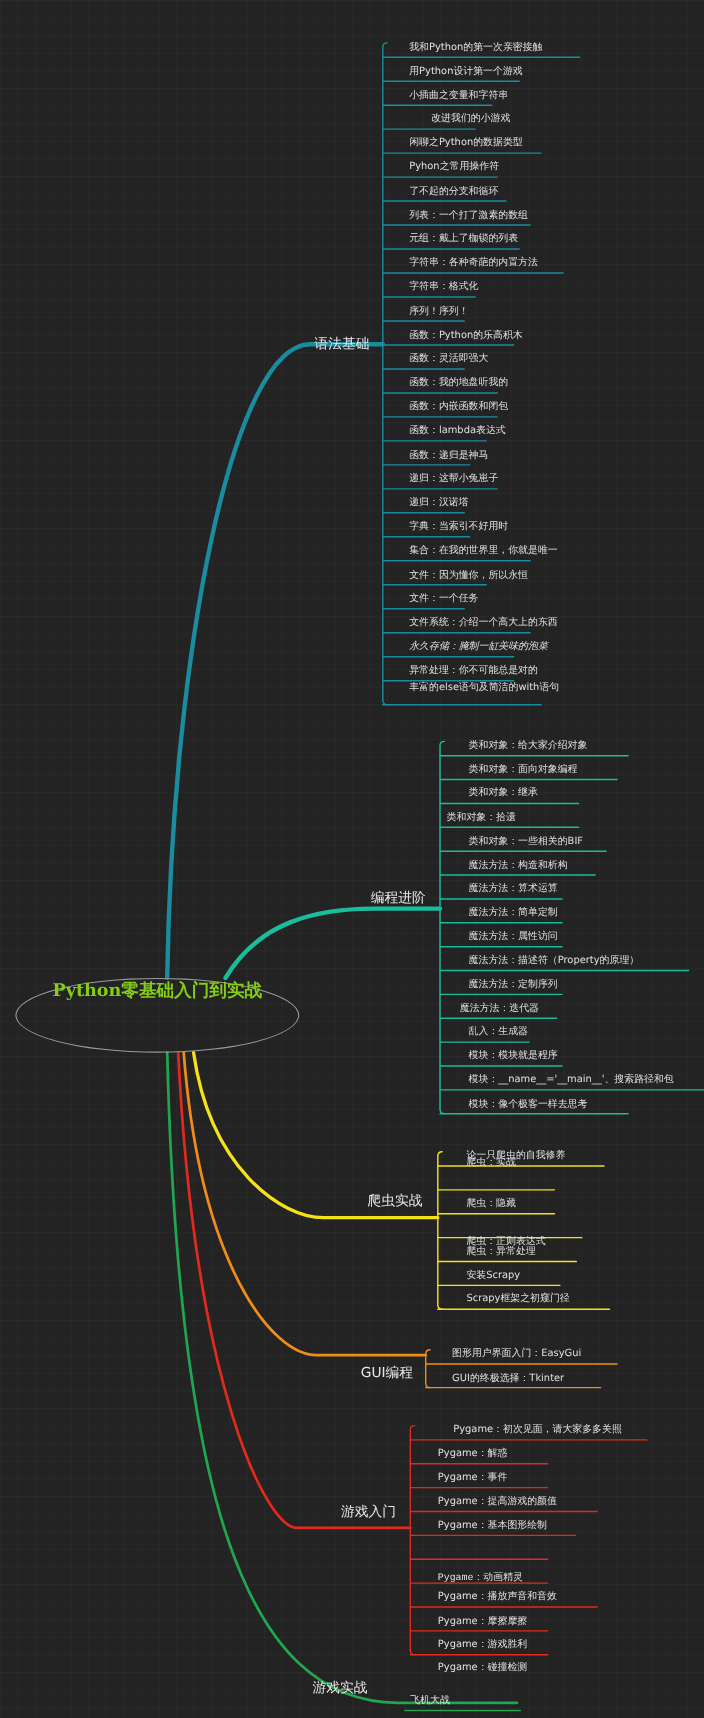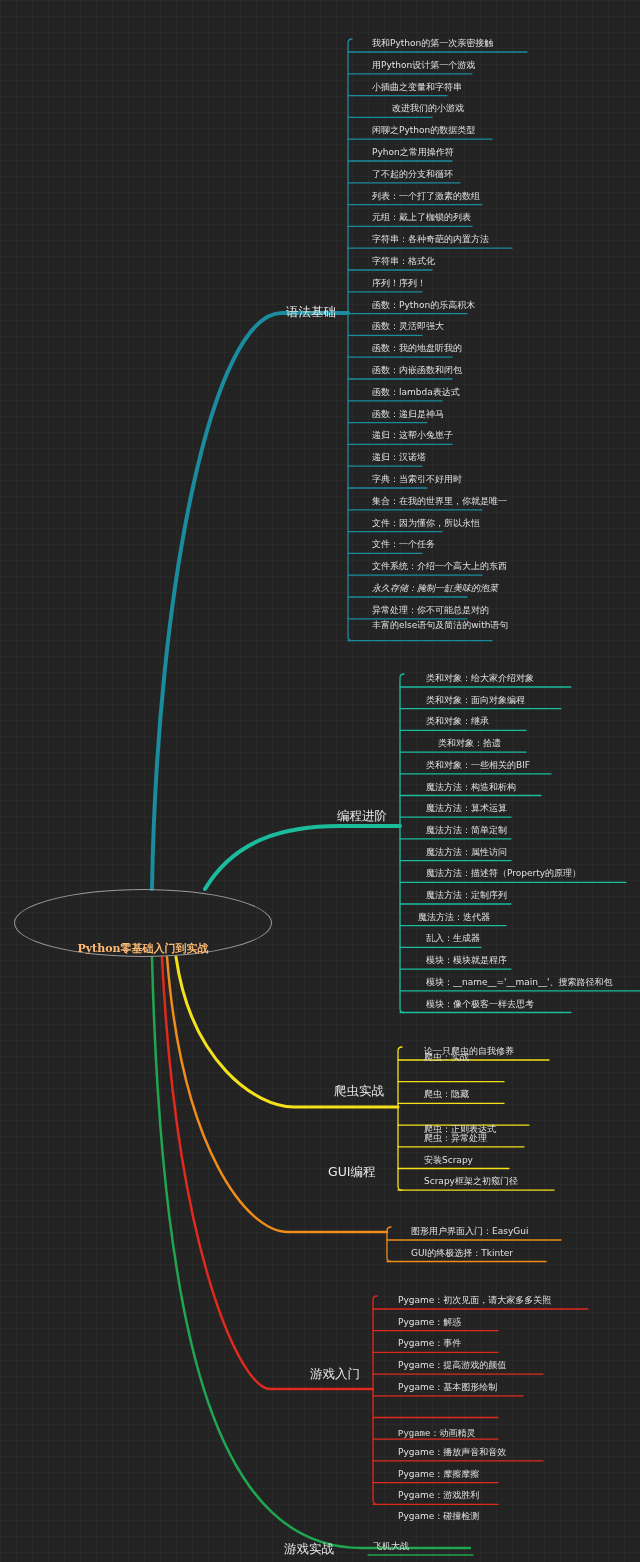--- a/index.html
+++ b/index.html
@@ -10,23 +10,23 @@
       linear-gradient(rgba(255,255,255,0.025) 1px, transparent 1px),
       linear-gradient(90deg, rgba(255,255,255,0.025) 1px, transparent 1px);
     background-size:16px 16px;
     font-family:"DejaVu Sans","Liberation Sans",sans-serif;
     color:#e6e6e6;
   }
   #canvas { position:absolute; left:0; top:0; width:640px; height:1562px; }
   .root {
     position:absolute; left:14px; top:889px; width:258px; height:68px;
     border:1.5px solid #9a9a9a; border-radius:50%;
-    display:flex; align-items:flex-end; justify-content:center;
+    display:flex; align-items:flex-start; justify-content:center;
     font-family:"DejaVu Serif","Liberation Serif",serif;
-    font-weight:bold; font-size:11px; color:#fdba74;
+    font-weight:bold; font-size:16px; color:#84cc16;
     box-sizing:border-box;
   }
   .branch-label {
     position:absolute; font-size:12.5px; color:#e8e8e8; white-space:nowrap;
   }
   .leaf {
     position:absolute; font-size:9px; color:#e0e0e0; white-space:nowrap;
     line-height:12px;
   }
 </style>
@@ -142,50 +142,50 @@
     <div class="leaf" style="left: 372px; top: 516.6px;">文件：因为懂你，所以永恒</div>
     <div class="leaf" style="left: 372px; top: 538.4px;">文件：一个任务</div>
     <div class="leaf" style="left: 372px; top: 560.2px;">文件系统：介绍一个高大上的东西</div>
     <div class="leaf" style="left: 372px; top: 582px; font-style: italic;">永久存储：腌制一缸美味的泡菜</div>
     <div class="leaf" style="left: 372px; top: 603.8px;">异常处理：你不可能总是对的</div>
     <div class="leaf" style="left: 372px; top: 619px;">丰富的else语句及简洁的with语句</div>
     <div class="branch-label" style="left: 337px; top: 808px;">编程进阶</div>
     <div class="leaf" style="left: 426px; top: 672px;">类和对象：给大家介绍对象</div>
     <div class="leaf" style="left: 426px; top: 693.7px;">类和对象：面向对象编程</div>
     <div class="leaf" style="left: 426px; top: 715.4px;">类和对象：继承</div>
-    <div class="leaf" style="left: 438px; top: 737.1px; text-align: right;">类和对象：拾遗</div>
+    <div class="leaf" style="left: 406px; top: 737.1px; text-align: right;">类和对象：拾遗</div>
     <div class="leaf" style="left: 426px; top: 758.8px;">类和对象：一些相关的BIF</div>
     <div class="leaf" style="left: 426px; top: 780.5px;">魔法方法：构造和析构</div>
     <div class="leaf" style="left: 426px; top: 802.2px;">魔法方法：算术运算</div>
     <div class="leaf" style="left: 426px; top: 823.9px;">魔法方法：简单定制</div>
     <div class="leaf" style="left: 426px; top: 845.6px;">魔法方法：属性访问</div>
     <div class="leaf" style="left: 426px; top: 867.3px;">魔法方法：描述符（Property的原理）</div>
     <div class="leaf" style="left: 426px; top: 889px;">魔法方法：定制序列</div>
     <div class="leaf" style="left: 418px; top: 910.7px;">魔法方法：迭代器</div>
     <div class="leaf" style="left: 426px; top: 932.4px;">乱入：生成器</div>
     <div class="leaf" style="left: 426px; top: 954.1px;">模块：模块就是程序</div>
     <div class="leaf" style="left: 426px; top: 975.8px;">模块：__name__='__main__'、搜索路径和包</div>
     <div class="leaf" style="left: 426px; top: 997.5px;">模块：像个极客一样去思考</div>
     <div class="branch-label" style="left: 334px; top: 1083px;">爬虫实战</div>
     <div class="leaf" style="left: 424px; top: 1045px;">论一只爬虫的自我修养</div>
     <div class="leaf" style="left: 424px; top: 1051px;">爬虫：实战</div>
     <div class="leaf" style="left: 424px; top: 1088.4px;">爬虫：隐藏</div>
     <div class="leaf" style="left: 424px; top: 1123px;">爬虫：正则表达式</div>
     <div class="leaf" style="left: 424px; top: 1131.8px;">爬虫：异常处理</div>
     <div class="leaf" style="left: 424px; top: 1153.5px;">安装Scrapy</div>
     <div class="leaf" style="left: 424px; top: 1175.2px;">Scrapy框架之初窥门径</div>
-    <div class="branch-label" style="left: 328px; top: 1164px;">GUI编程</div>
+    <div class="branch-label" style="left: 328px; top: 1240px;">GUI编程</div>
     <div class="leaf" style="left: 411px; top: 1225px;">图形用户界面入门：EasyGui</div>
     <div class="leaf" style="left: 411px; top: 1246.5px;">GUI的终极选择：Tkinter</div>
     <div class="branch-label" style="left: 310px; top: 1366px;">游戏入门</div>
-    <div class="leaf" style="left: 398px; top: 1294px;">Pygame：初次见面，请大家多多关照</div>
+    <div class="leaf" style="left: 412px; top: 1294px;">Pygame：初次见面，请大家多多关照</div>
     <div class="leaf" style="left: 398px; top: 1315.7px;">Pygame：解惑</div>
     <div class="leaf" style="left: 398px; top: 1337.4px;">Pygame：事件</div>
     <div class="leaf" style="left: 398px; top: 1359.1px;">Pygame：提高游戏的颜值</div>
     <div class="leaf" style="left: 398px; top: 1380.8px;">Pygame：基本图形绘制</div>
     <div class="leaf" style="left: 398px; top: 1428px; font-family: Liberation Mono, monospace;">Pygame：动画精灵</div>
     <div class="leaf" style="left: 398px; top: 1478px; margin-top: 32px;">Pygame：碰撞检测</div>
     <div class="leaf" style="left: 398px; top: 1445.9px;">Pygame：播放声音和音效</div>
     <div class="leaf" style="left: 398px; top: 1467.6px;">Pygame：摩擦摩擦</div>
     <div class="leaf" style="left: 398px; top: 1489.3px;">Pygame：游戏胜利</div>
-    <div class="branch-label" style="left: 284px; top: 1526px; margin-top: 15px;">游戏实战</div>
+    <div class="branch-label" style="left: 284px; top: 1526px;">游戏实战</div>
     <div class="leaf" style="left: 373px; top: 1540px;">飞机大战</div>
   </div>
 
 </body></html>

